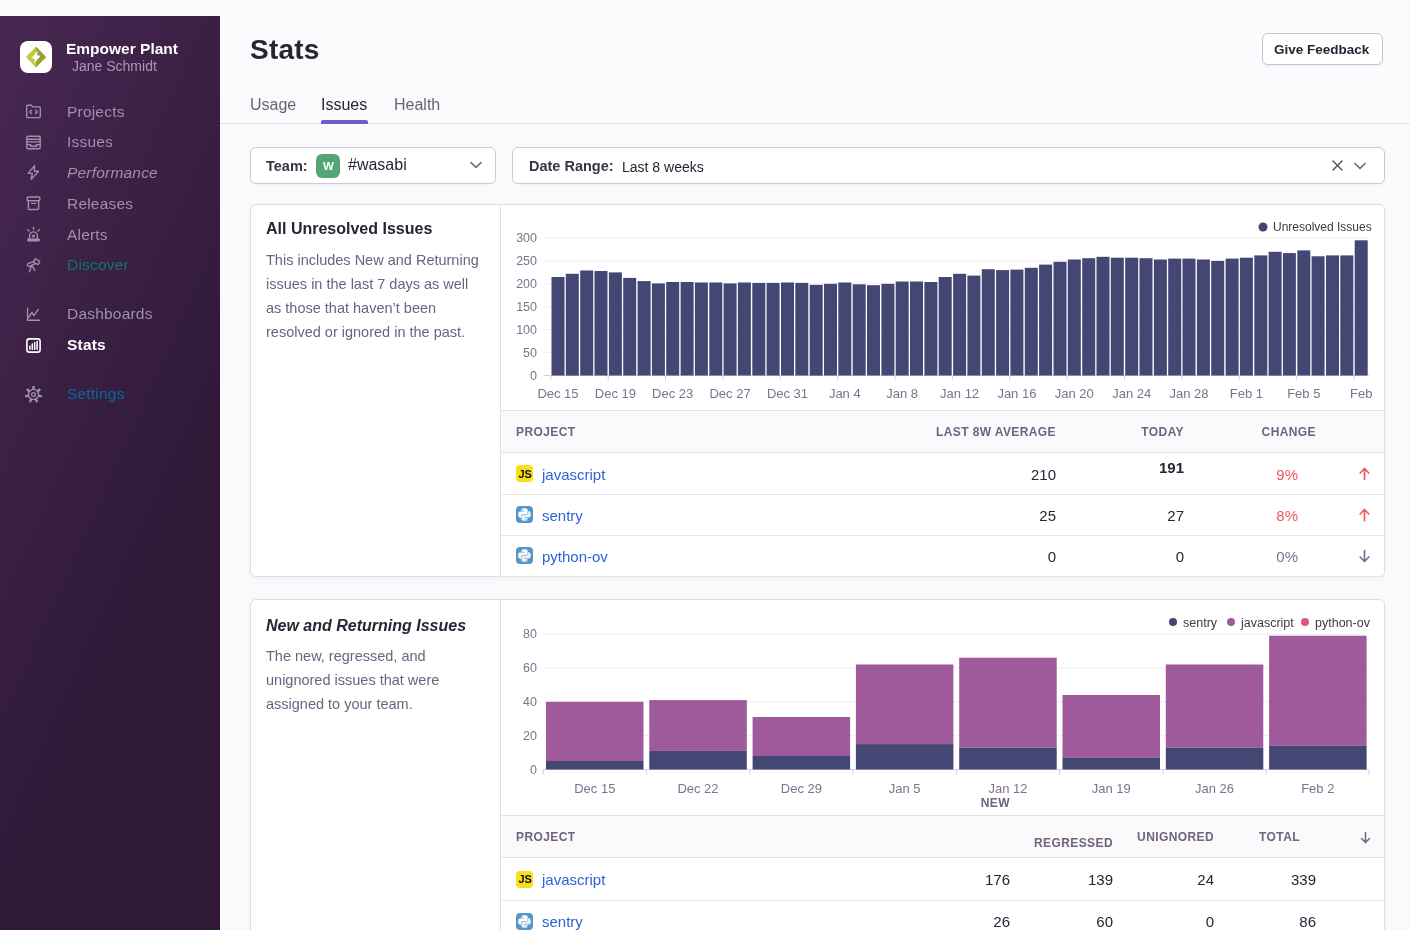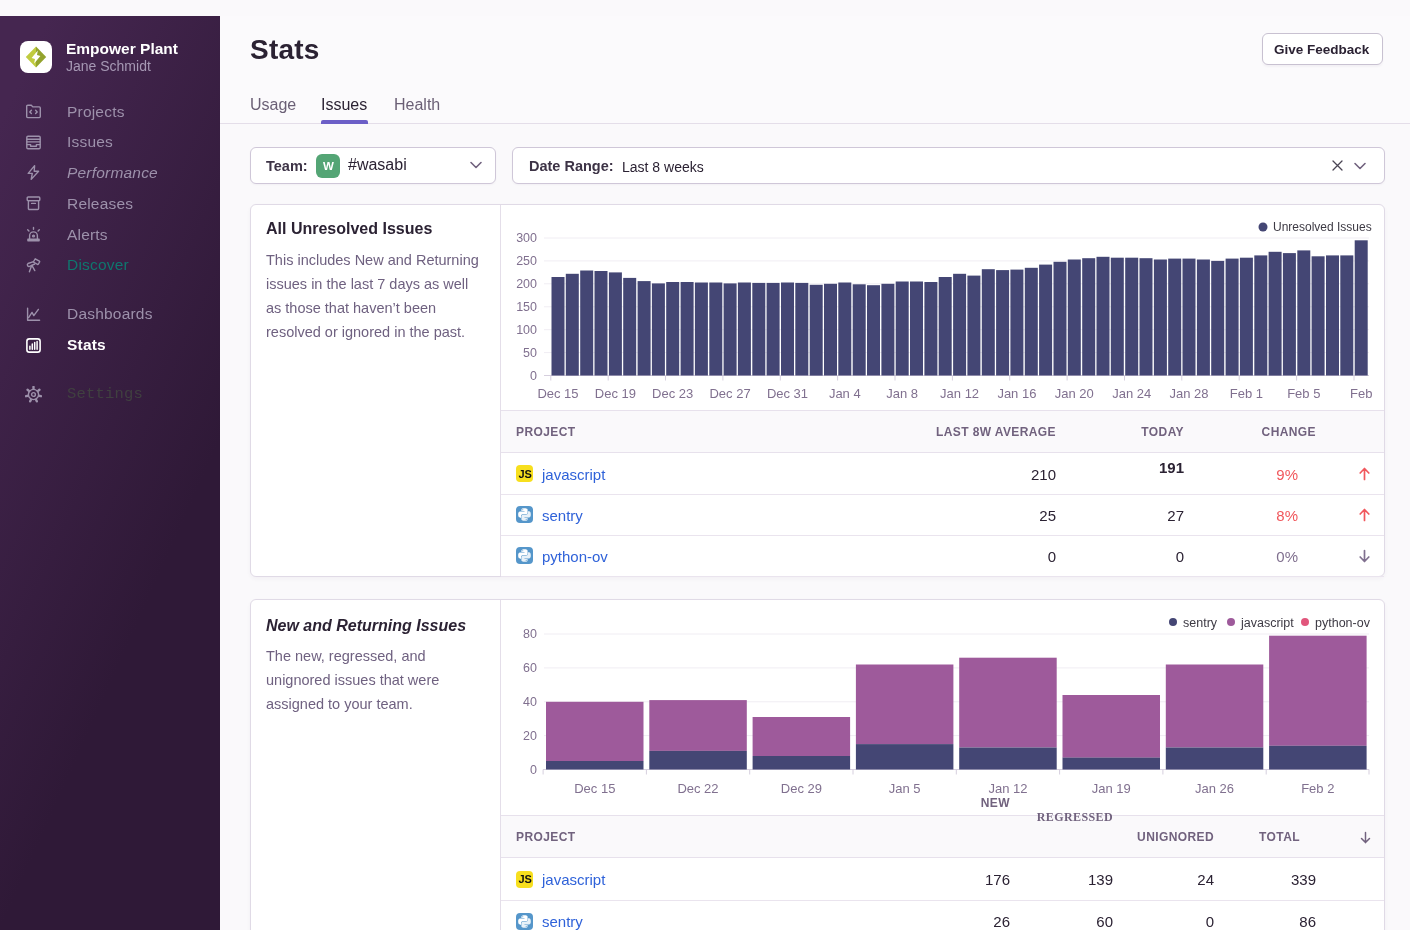--- a/index.html
+++ b/index.html
@@ -23,21 +23,21 @@
 <div id="page">
 
 <div id="sidebar"></div>
 <div class="abs" style="left:20px;top:25px;width:32px;height:32px;background:#fff;border-radius:8px;"></div>
 <svg class="abs" style="left:24px;top:29px" width="24" height="24" viewBox="0 0 24 24">
  <path d="M12 1.6 L1.8 12 L12 22.4 Z" fill="#c0cb40"></path>
  <path d="M12 1.6 L22.2 12 L12 22.4 Z" fill="#93a32d"></path>
  <path d="M13.8 5.6 L7.6 13.1 L11.0 13.9 L10.1 18.4 L16.4 10.9 L13.0 10.1 Z" fill="#fff"></path>
 </svg>
 <div class="t" style="left:66px;top:24px;font-size:15.5px;font-weight:bold;color:#fff;">Empower Plant</div>
-<div class="t" style="left:66px;top:42px;font-size:14px;color:#a698b4;">Jane Schmidt</div>
+<div class="t" style="left:72px;top:42px;font-size:14px;color:#a698b4;">Jane Schmidt</div>
 <div class="nav" style="top:86.5px;color:#9d91ab;">Projects</div>
 <svg class="navicon" style="top:87.0px" width="17" height="17" viewBox="0 0 17 17">
       <path d="M1.7 4.4 v-1.2 a1 1 0 0 1 1-1 h3.6 l1.5 1.7 h6.5 a1 1 0 0 1 1 1 v8.7 a1 1 0 0 1 -1 1 H2.7 a1 1 0 0 1 -1-1 Z" fill="none" stroke="#9d91ab" stroke-width="1.4" stroke-linecap="round" stroke-linejoin="round"></path>
       <path d="M6.4 7.2 4.8 8.9 6.4 10.6 M10.6 7.2 12.2 8.9 10.6 10.6" fill="none" stroke="#9d91ab" stroke-width="1.4" stroke-linecap="round" stroke-linejoin="round"></path>
     </svg>
 <div class="nav" style="top:117px;color:#9d91ab;">Issues</div>
 <svg class="navicon" style="top:117.5px" width="17" height="17" viewBox="0 0 17 17">
       <rect x="1.8" y="2.2" width="13.4" height="12.6" rx="1.2" fill="none" stroke="#9d91ab" stroke-width="1.4" stroke-linecap="round" stroke-linejoin="round"></rect>
       <path d="M2 5.2 h13 M2 7.9 h13" fill="none" stroke="#9d91ab" stroke-width="1.4" stroke-linecap="round" stroke-linejoin="round"></path>
       <path d="M2 10.6 h3.6 v1.6 h5.8 v-1.6 h3.6" fill="none" stroke="#9d91ab" stroke-width="1.4" stroke-linecap="round" stroke-linejoin="round"></path>
@@ -69,21 +69,21 @@
 <div class="nav" style="top:289px;color:#9d91ab;">Dashboards</div>
 <svg class="navicon" style="top:289.5px" width="17" height="17" viewBox="0 0 17 17">
       <path d="M2.6 2.2 v12 h12" fill="none" stroke="#9d91ab" stroke-width="1.4" stroke-linecap="round" stroke-linejoin="round"></path>
       <path d="M3.6 11.6 L7 6.4 8.8 9.6 13.4 3.4" fill="none" stroke="#9d91ab" stroke-width="1.4" stroke-linecap="round" stroke-linejoin="round"></path>
     </svg>
 <div class="nav" style="top:320px;color:#fff;font-weight:bold;">Stats</div>
 <svg class="navicon" style="top:320.5px" width="17" height="17" viewBox="0 0 17 17">
       <rect x="1.9" y="1.9" width="13.2" height="13.2" rx="2.4" fill="none" stroke="#fff" stroke-width="1.6" stroke-linecap="round" stroke-linejoin="round"></rect>
       <path d="M4.9 12.2 v-3 M7.3 12.2 V7 M9.7 12.2 V5.6 M12.1 12.2 V4.4" fill="none" stroke="#fff" stroke-width="1.5" stroke-linecap="round" stroke-linejoin="round"></path>
     </svg>
-<div class="nav" style="top:369px;color:#404040;font-family:Liberation Mono, monospace;">Settings</div>
+<div class="nav" style="top:369px;color:#0369a1;">Settings</div>
 <svg class="navicon" style="top:369.5px" width="17" height="17" viewBox="0 0 17 17">
       <circle cx="8.5" cy="8.5" r="5.1" fill="none" stroke="#9d91ab" stroke-width="1.4" stroke-linecap="round" stroke-linejoin="round"></circle>
       <circle cx="8.5" cy="8.5" r="1.9" fill="none" stroke="#9d91ab" stroke-width="1.4" stroke-linecap="round" stroke-linejoin="round"></circle>
       <path d="M8.50 2.60 L8.50 0.90 M13.11 4.82 L14.44 3.76 M14.25 9.81 L15.91 10.19 M11.06 13.82 L11.80 15.35 M5.94 13.82 L5.20 15.35 M2.75 9.81 L1.09 10.19 M3.89 4.82 L2.56 3.76" fill="none" stroke="#9d91ab" stroke-width="2.4" stroke-linecap="round" stroke-linejoin="round"></path>
     </svg>
 <div id="hdrbg"></div>
 <div class="t" style="left:250px;top:18px;font-size:28px;font-weight:bold;color:#2b2233;letter-spacing:.2px;">Stats</div>
 <div class="abs" style="left:1262px;top:17px;width:121px;height:32px;background:#fff;border:1px solid #c8c1d1;border-radius:6px;box-shadow:0 2px 2px rgba(45,0,85,0.04);"></div>
 <div class="t" style="left:1274px;top:26px;font-size:13.5px;font-weight:bold;color:#2b2233;">Give Feedback</div>
 <div class="t" style="left:250px;top:80px;font-size:16px;color:#6a5f75;">Usage</div>
@@ -308,21 +308,21 @@
       <circle cx="672.0" cy="23.0" r="4" fill="#444674"></circle>
       <text x="682.0" y="27.5" font-size="12.5" fill="#3d3a44">sentry</text>
       <circle cx="730.0" cy="23.0" r="4" fill="#9e5a9b"></circle>
       <text x="740.0" y="27.5" font-size="12.5" fill="#3d3a44">javascript</text>
       <circle cx="804.0" cy="23.0" r="4" fill="#e1567c"></circle>
       <text x="814.0" y="27.5" font-size="12.5" fill="#3d3a44">python-ov</text>
     </svg>
 <div class="abs" style="left:501px;top:799px;width:883px;height:43px;background:#faf9fb;border-top:1px solid #e7e1ec;border-bottom:1px solid #e7e1ec;"></div>
 <div class="hcell" style="left:516px;top:814px;text-align:left;">PROJECT</div>
 <div class="hcell" style="right:344px;top:780px;">NEW</div>
-<div class="hcell" style="right:241px;top:794px;font-family:Liberation Serif, serif;">REGRESSED</div>
+<div class="hcell" style="right:241px;top:820px;">REGRESSED</div>
 <div class="hcell" style="right:140px;top:814px;">UNIGNORED</div>
 <div class="hcell" style="right:54px;top:814px;">TOTAL</div>
 <svg class="abs" style="left:1360px;top:815px" width="11" height="13" viewBox="0 0 11 14">
       <path d="M5.5 1.5 V12.2 M1.2 8 L5.5 12.5 L9.8 8" fill="none" stroke="#71627e" stroke-width="1.6" stroke-linecap="round" stroke-linejoin="round"></path>
     </svg>
 <div class="abs" style="left:516px;top:854.5px;width:17px;height:17px;background:#f7df1e;border-radius:4px;"></div>
 <div class="t" style="left:518.5px;top:857.0px;font-size:11px;font-weight:bold;color:#111;">JS</div>
 <div class="plink" style="left:542px;top:855.0px;">javascript</div>
 <div class="cell" style="right:344px;top:855.0px;">176</div>
 <div class="cell" style="right:241px;top:855.0px;">139</div>

